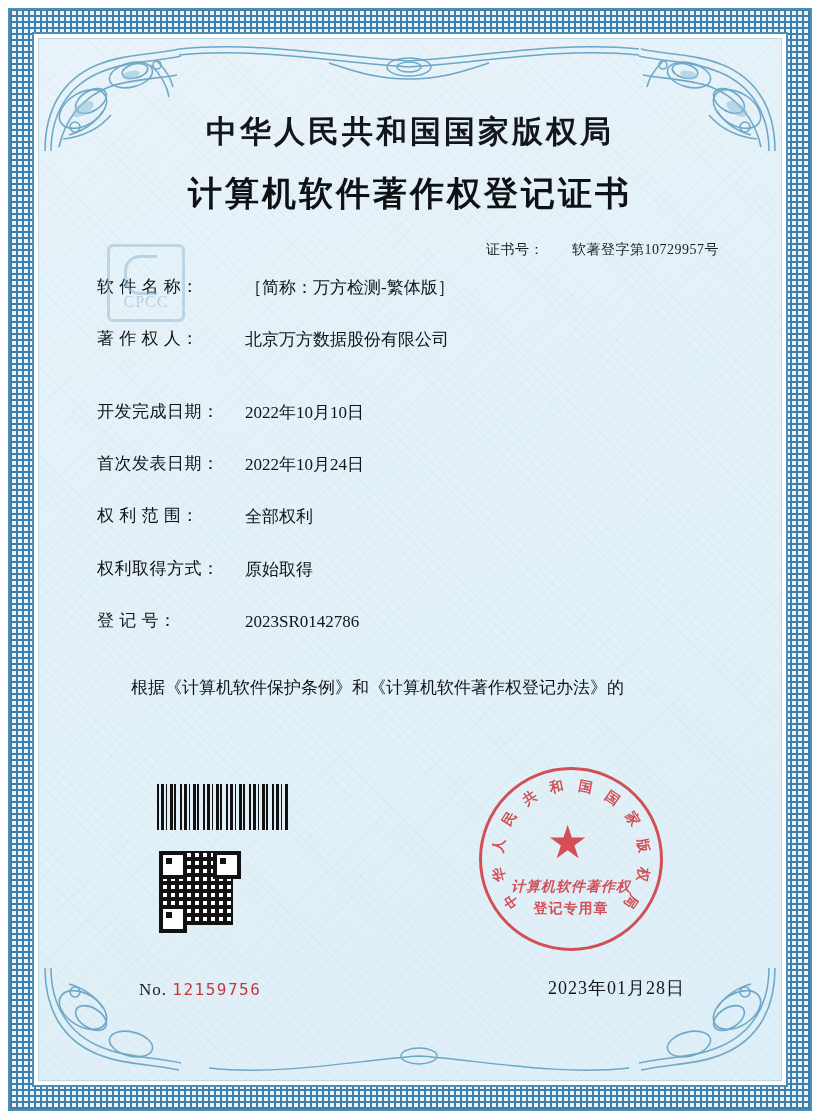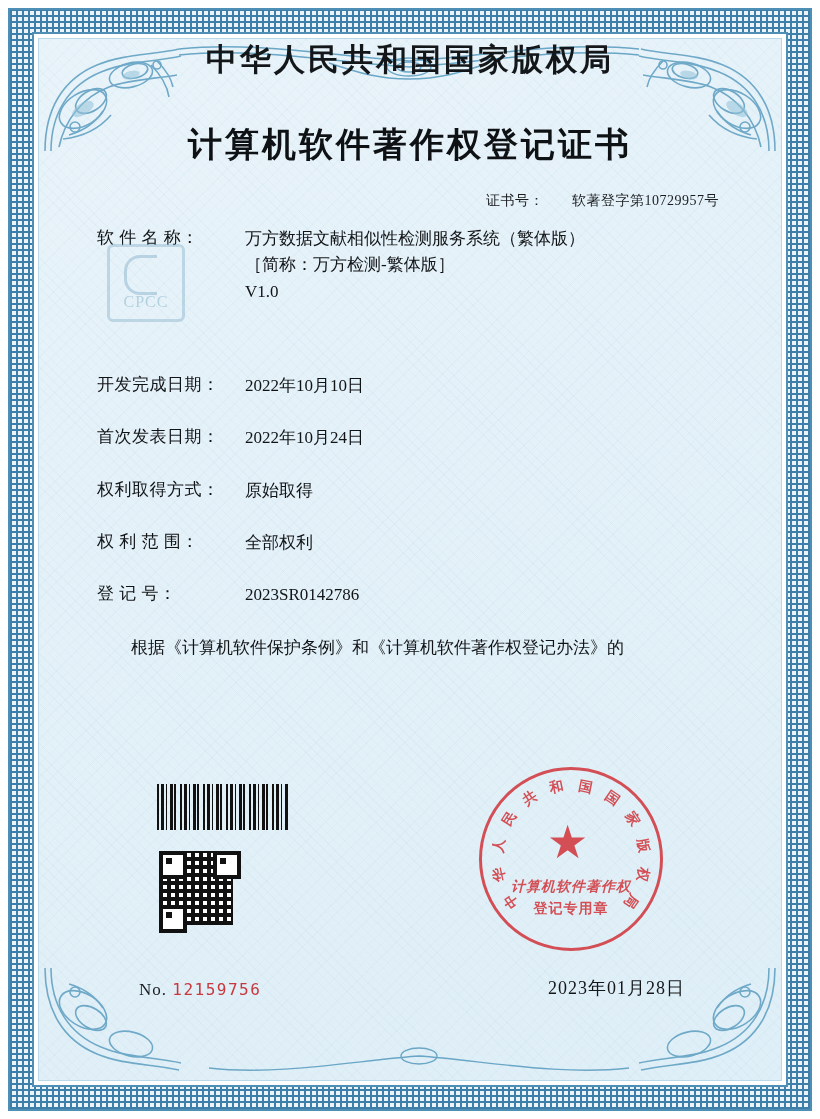--- a/index.html
+++ b/index.html
@@ -95,29 +95,30 @@
   }
 
   
   .content {
     position: absolute;
     inset: 0;
     padding: 0;
   }
   .title-1 {
     text-align: center;
+    margin-top: 72px;
     font-size: 31px;
     font-weight: bold;
     letter-spacing: 3px;
     color: #14171a;
     font-family: "DejaVu Serif", "Liberation Serif", serif;
   }
   .title-2 {
     text-align: center;
-    margin-top: 41px;
+    margin-top: 18px;
     font-size: 34px;
     font-weight: bold;
     letter-spacing: 3px;
     color: #0f1214;
     font-family: "DejaVu Serif", "Liberation Serif", serif;
   }
   .cert-no {
     text-align: right;
     margin-top: 24px;
     padding-right: 62px;
@@ -178,21 +179,21 @@
     line-height: 1.55;
   }
   .row .v .line2,
   .row .v .line3 {
     display: block;
   }
   .spacer-lg { height: 42px; }
   .row.spaced { margin-bottom: 26px; }
 
   .para {
-    margin-top: 22px;
+    margin-top: 36px;
     padding-left: 58px;
     padding-right: 26px;
     font-size: 17px;
     line-height: 2.0;
     color: #111417;
     text-align: justify;
   }
   .para .indent { display: inline-block; width: 34px; }
 
   
@@ -406,47 +407,49 @@
       <div class="cert-no">
         <span class="label">证书号：</span><span class="value">软著登字第10729957号</span>
       </div>
 
       <div class="watermark-logo">CPCC</div>
 
       <div class="fields">
         <div class="row spaced">
           <div class="k">软 件 名 称：</div>
           <div class="v">
-            <span>万方数据文献相似性检测服务系统（繁体版）</span>
             <span class="line2">［简称：万方检测-繁体版］</span>
-            <span class="line3">V1.0</span>
           </div>
         </div>
 
+        <div class="row">
+          <div class="k">著 作 权 人：</div>
+          <div class="v">北京万方数据股份有限公司</div>
+        </div>
 
         <div class="spacer-lg"></div>
 
         <div class="row spaced">
           <div class="k">开发完成日期：</div>
           <div class="v">2022年10月10日</div>
         </div>
 
         <div class="row spaced">
           <div class="k">首次发表日期：</div>
           <div class="v">2022年10月24日</div>
         </div>
 
         <div class="row spaced">
+          <div class="k">权 利 范 围：</div>
+          <div class="v">全部权利</div>
+        </div>
+
+        <div class="row spaced">
           <div class="k">权利取得方式：</div>
           <div class="v">原始取得</div>
-        </div>
-
-        <div class="row spaced">
-          <div class="k">权 利 范 围：</div>
-          <div class="v">全部权利</div>
         </div>
 
         <div class="row">
           <div class="k">登 记 号：</div>
           <div class="v">2023SR0142786</div>
         </div>
       </div>
 
       <div class="para">
         <span class="indent"></span><span>根据《计算机软件保护条例》和《计算机软件著作权登记办法》的</span><br>

